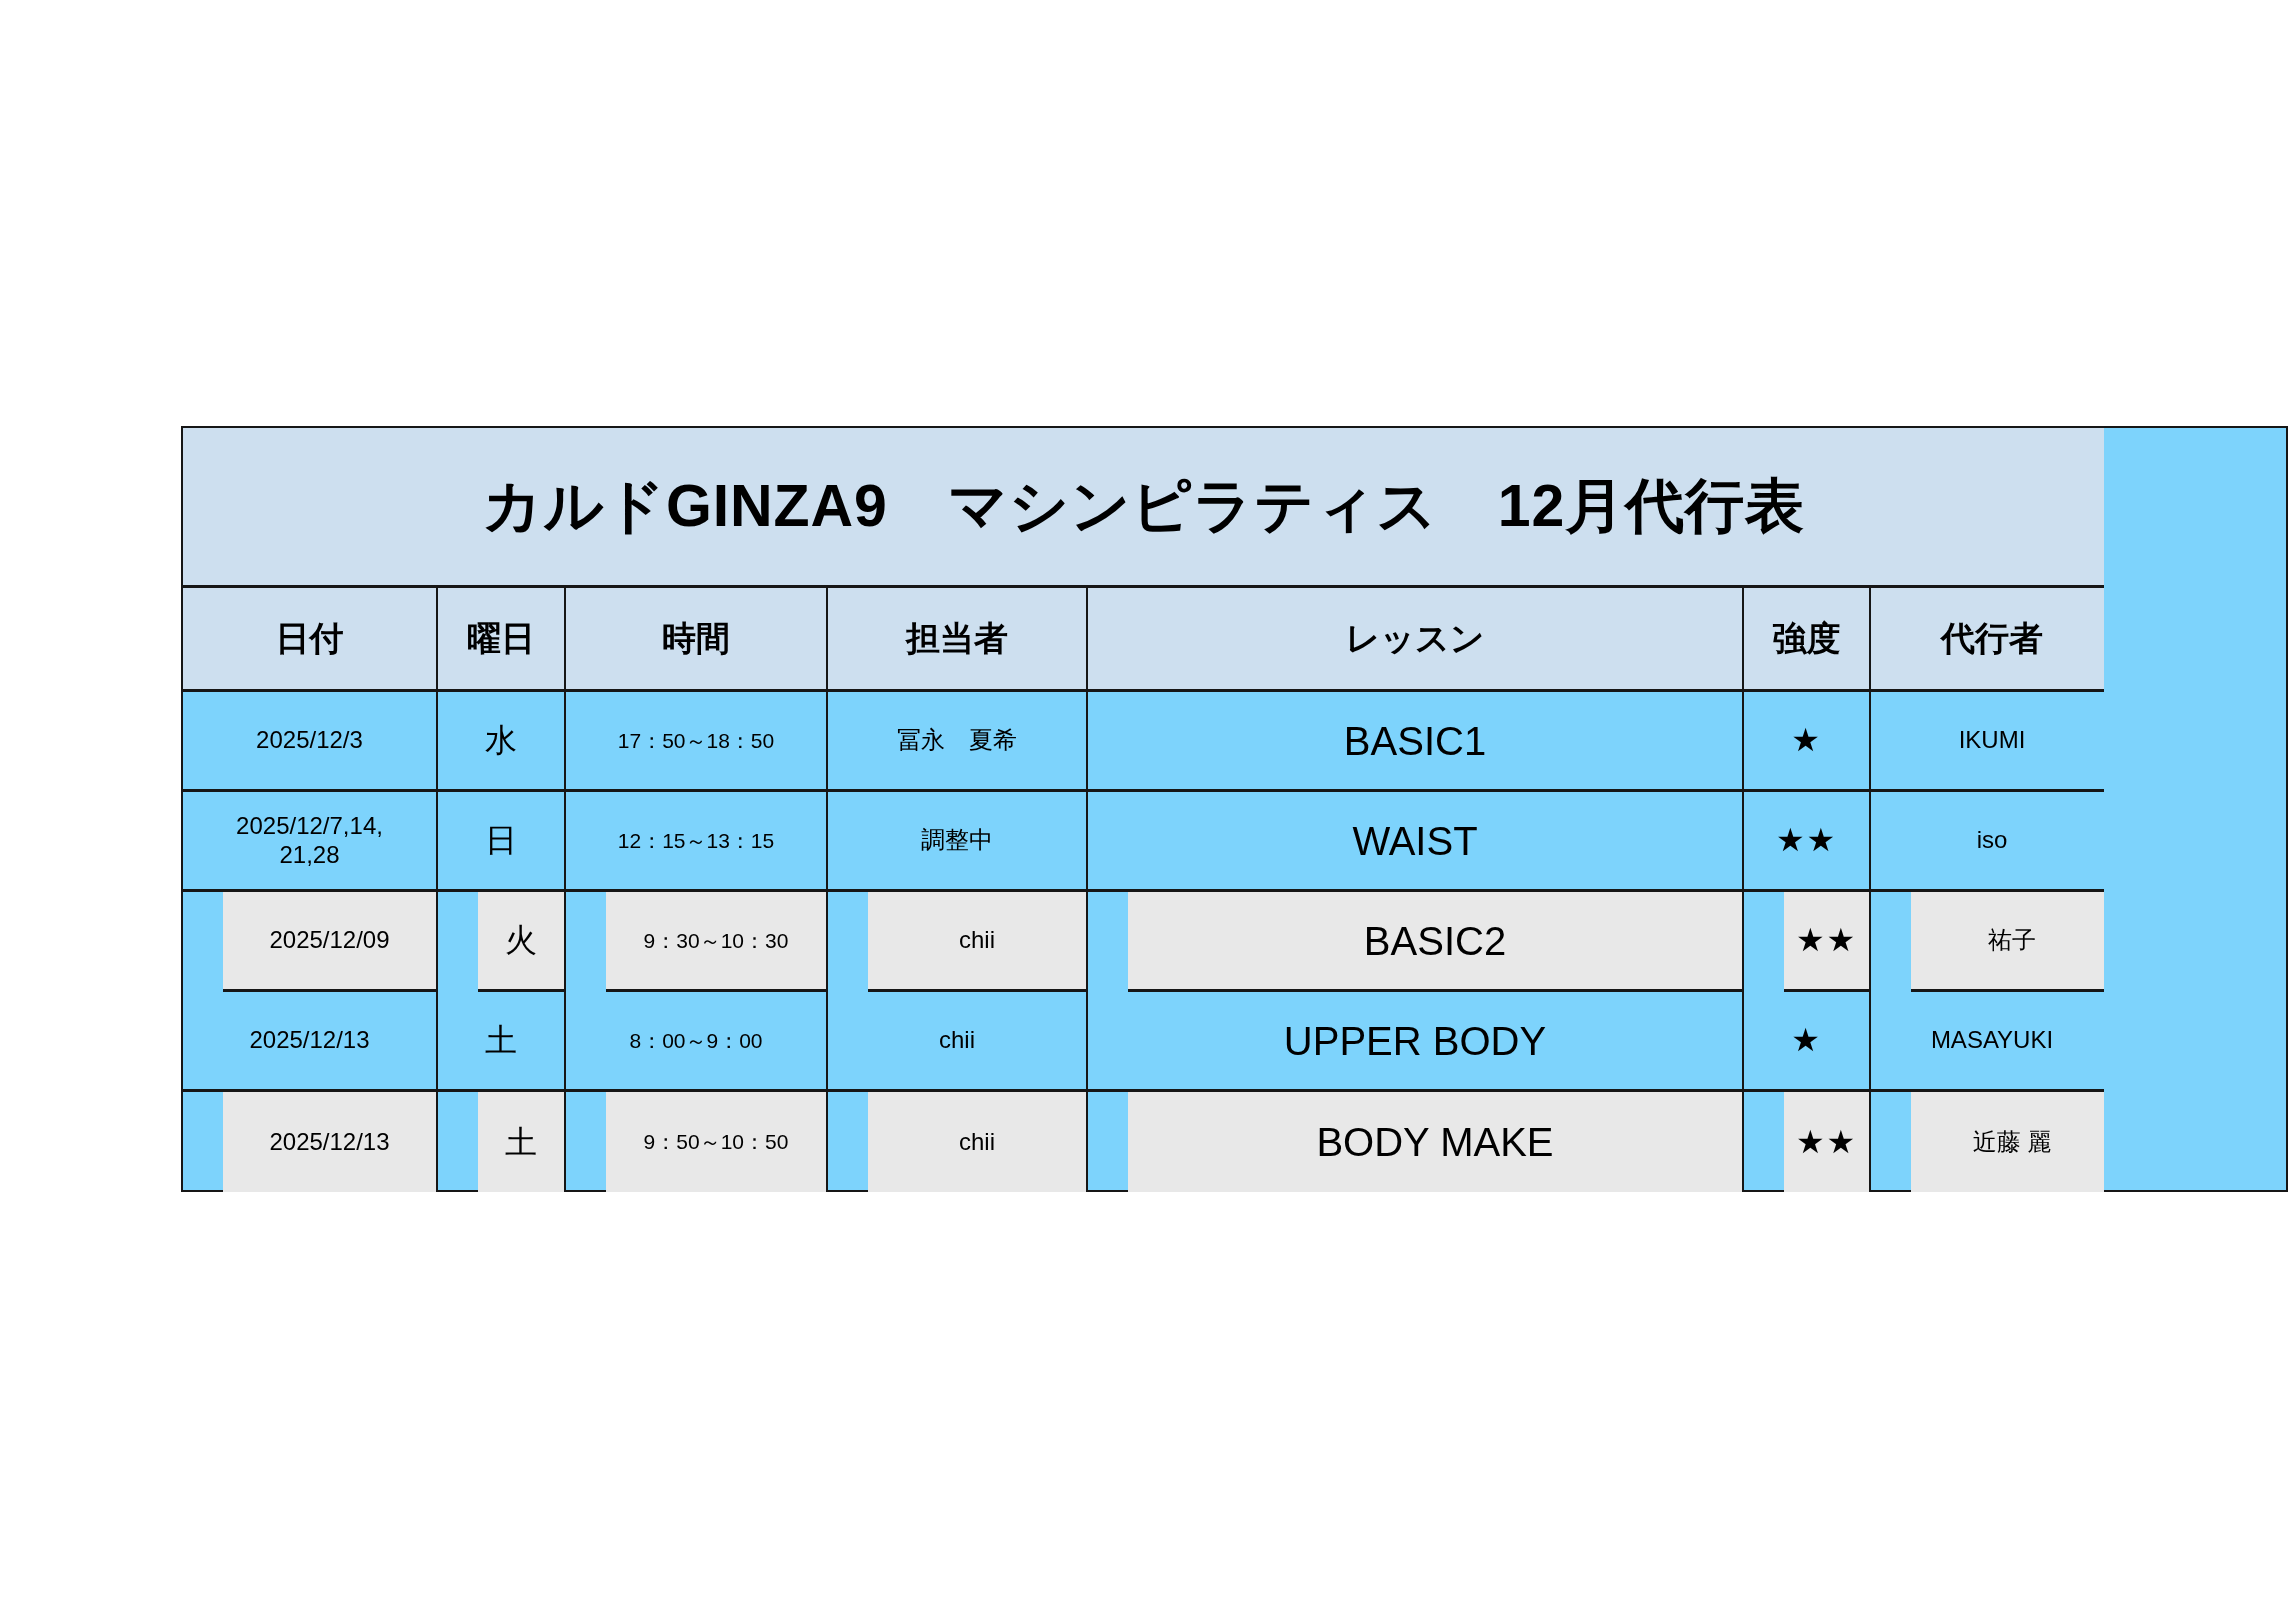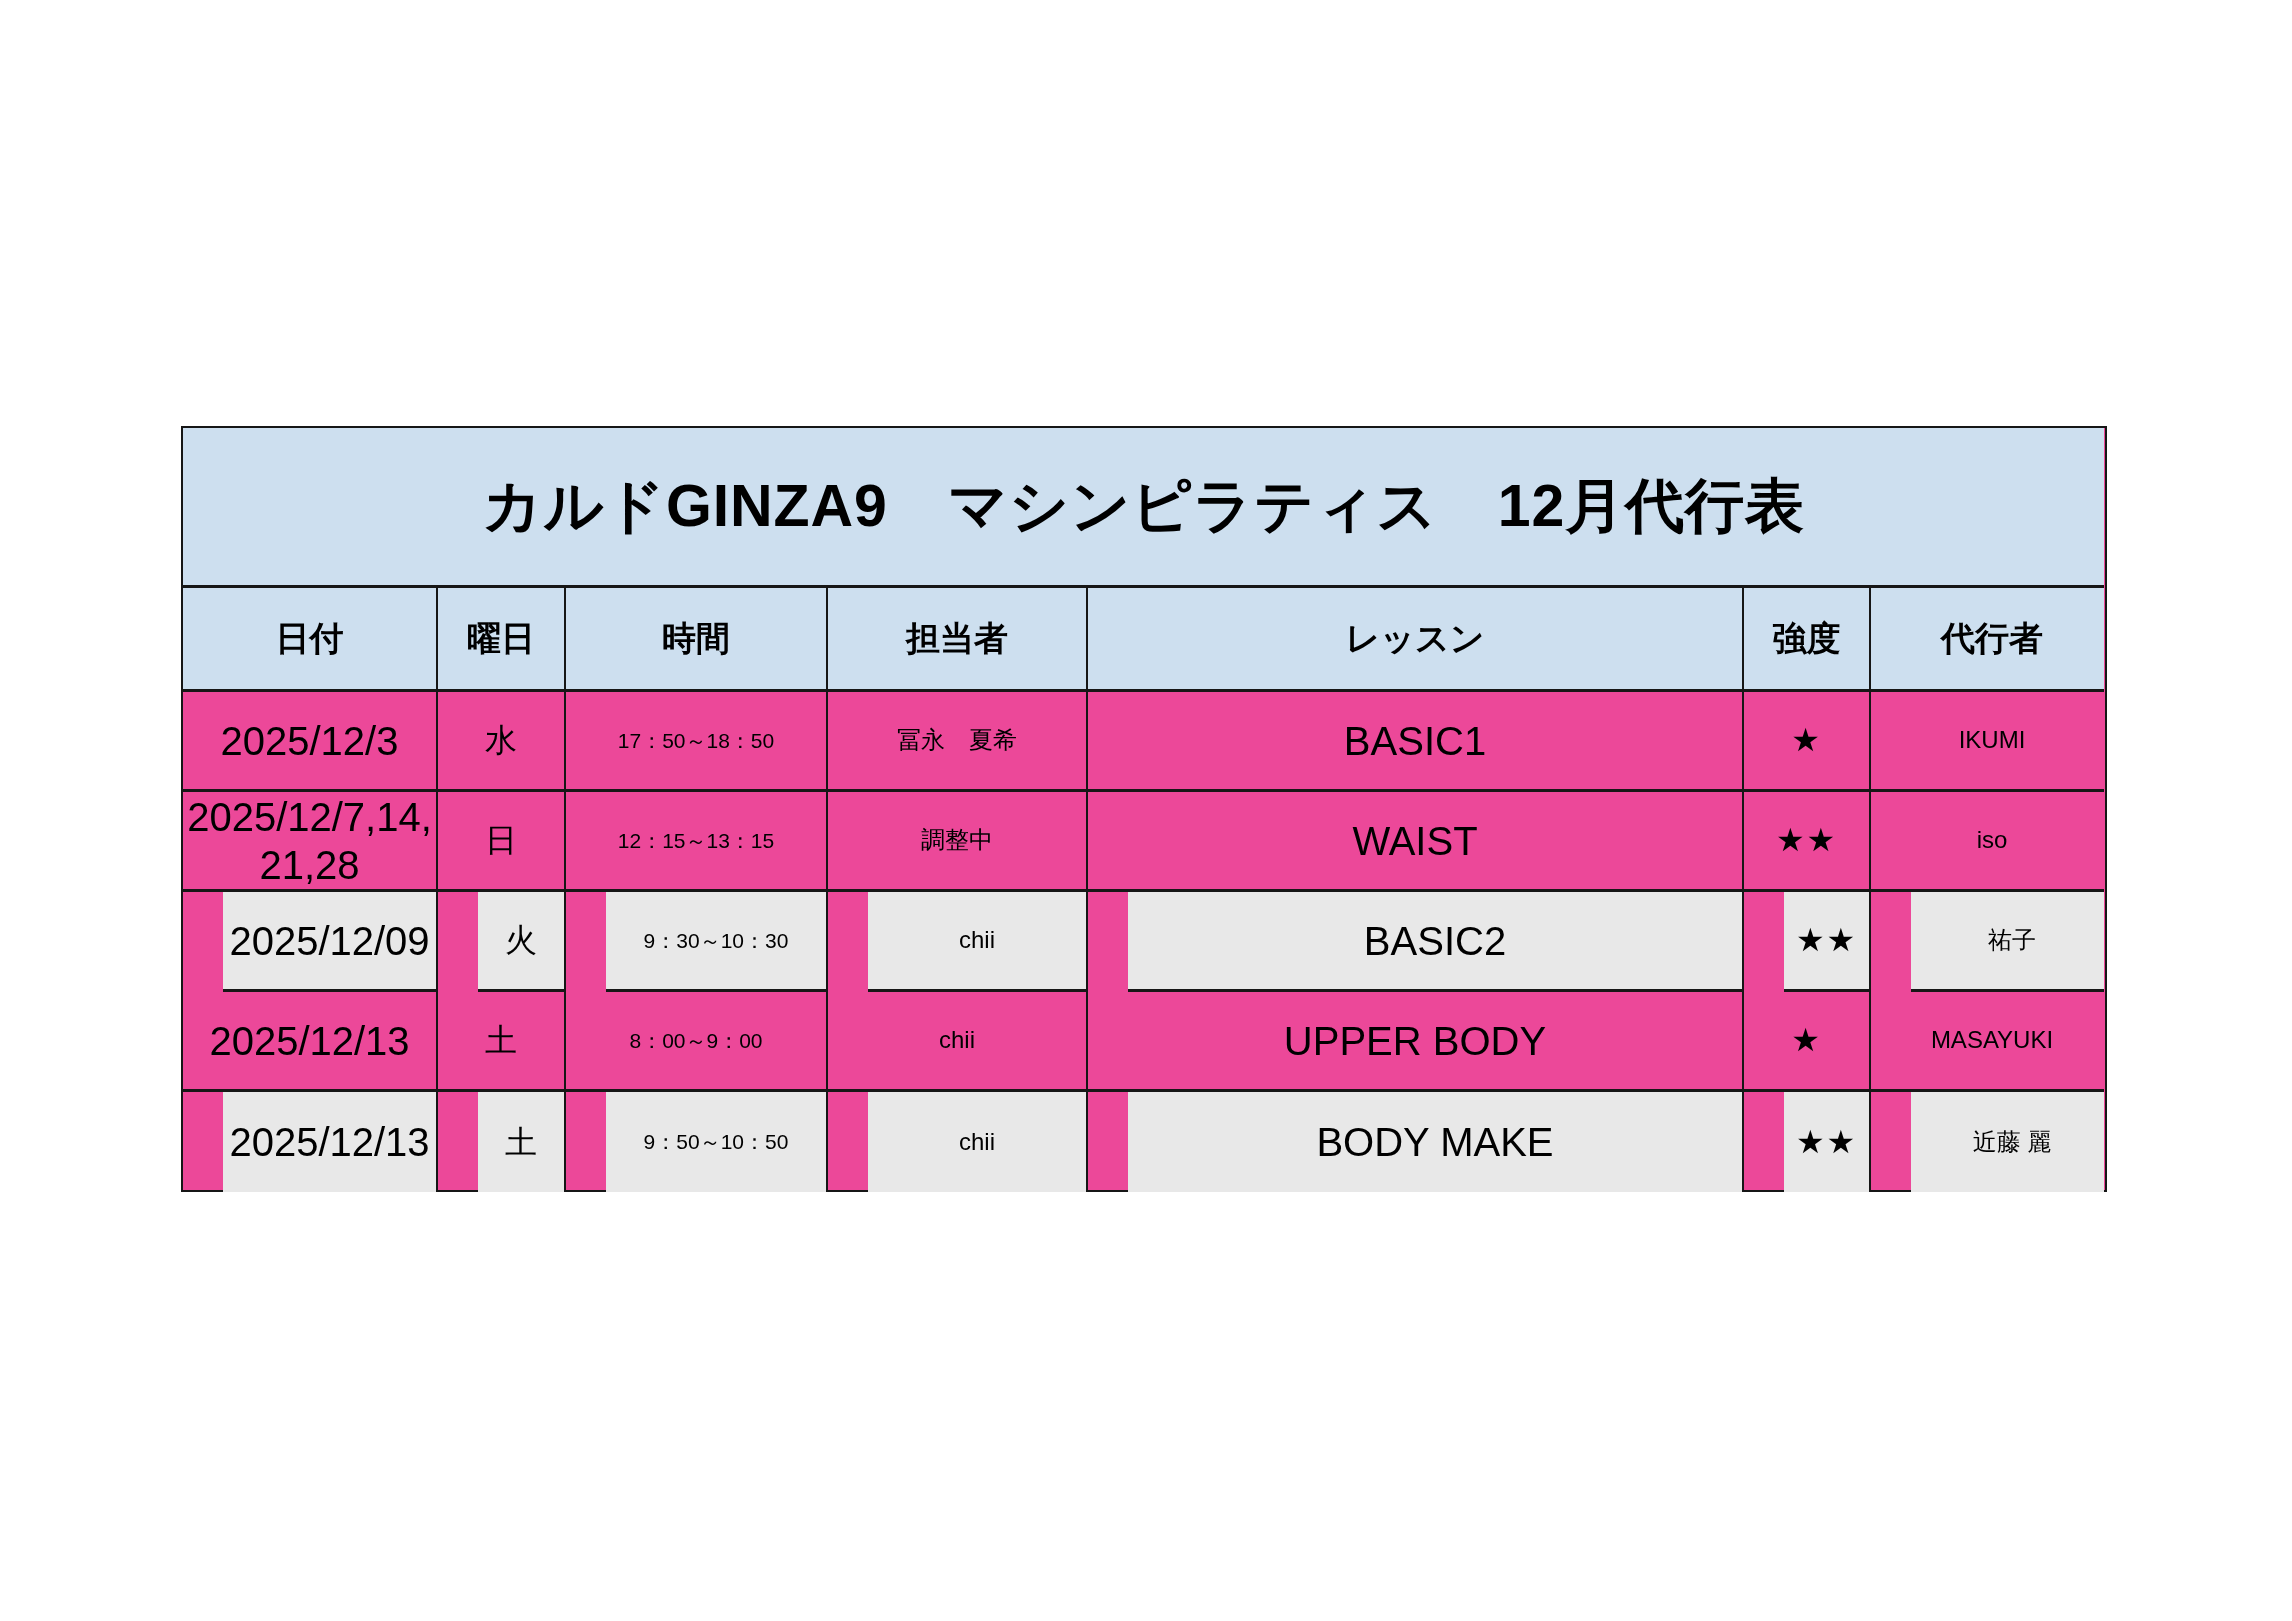--- a/index.html
+++ b/index.html
@@ -21,27 +21,27 @@
     position: relative;
     width: 2293px;
     height: 1621px;
     background: var(--page-bg);
     overflow: hidden;
   }
   .schedule {
     position: absolute;
     left: 181px;
     top: 426px;
-    width: 1926px;
+    width: 2107px;
     height: 766px;
     display: grid;
     grid-template-columns: 255px 128px 262px 260px 656px 127px 233px;
     grid-template-rows: 160px 104px repeat(5, 100px);
     border: 2.7px solid var(--border);
-    background: #ec4899;
+    background: #7dd3fc;
   }
   .cell {
     display: flex;
     align-items: center;
     justify-content: center;
     text-align: center;
     border-right: 2.7px solid var(--border);
     border-bottom: 3.6px solid var(--border);
     overflow: hidden;
     line-height: 1.2;
@@ -58,21 +58,21 @@
     letter-spacing: 0.9px;
   }
   .head-cell {
     background: var(--header-bg);
     font-size: 34px;
     font-weight: bold;
   }
   .grid-row { display: contents; }
   .grid-row.stripe .cell { background: var(--stripe-bg); margin-left: 40px; }
 
-  .c-date { font-size: 40px; white-space: pre-line; }
+  .c-date { font-size: 24px; white-space: pre-line; }
   .c-day { font-size: 32px; }
   .c-time { font-size: 21px; }
   .c-instructor { font-size: 24px; }
   .c-lesson { font-size: 40px; }
   .c-intensity { font-size: 32px; letter-spacing: 1.8px; }
   .c-substitute { font-size: 24px; }
 </style>
 </head>
 <body>
 

